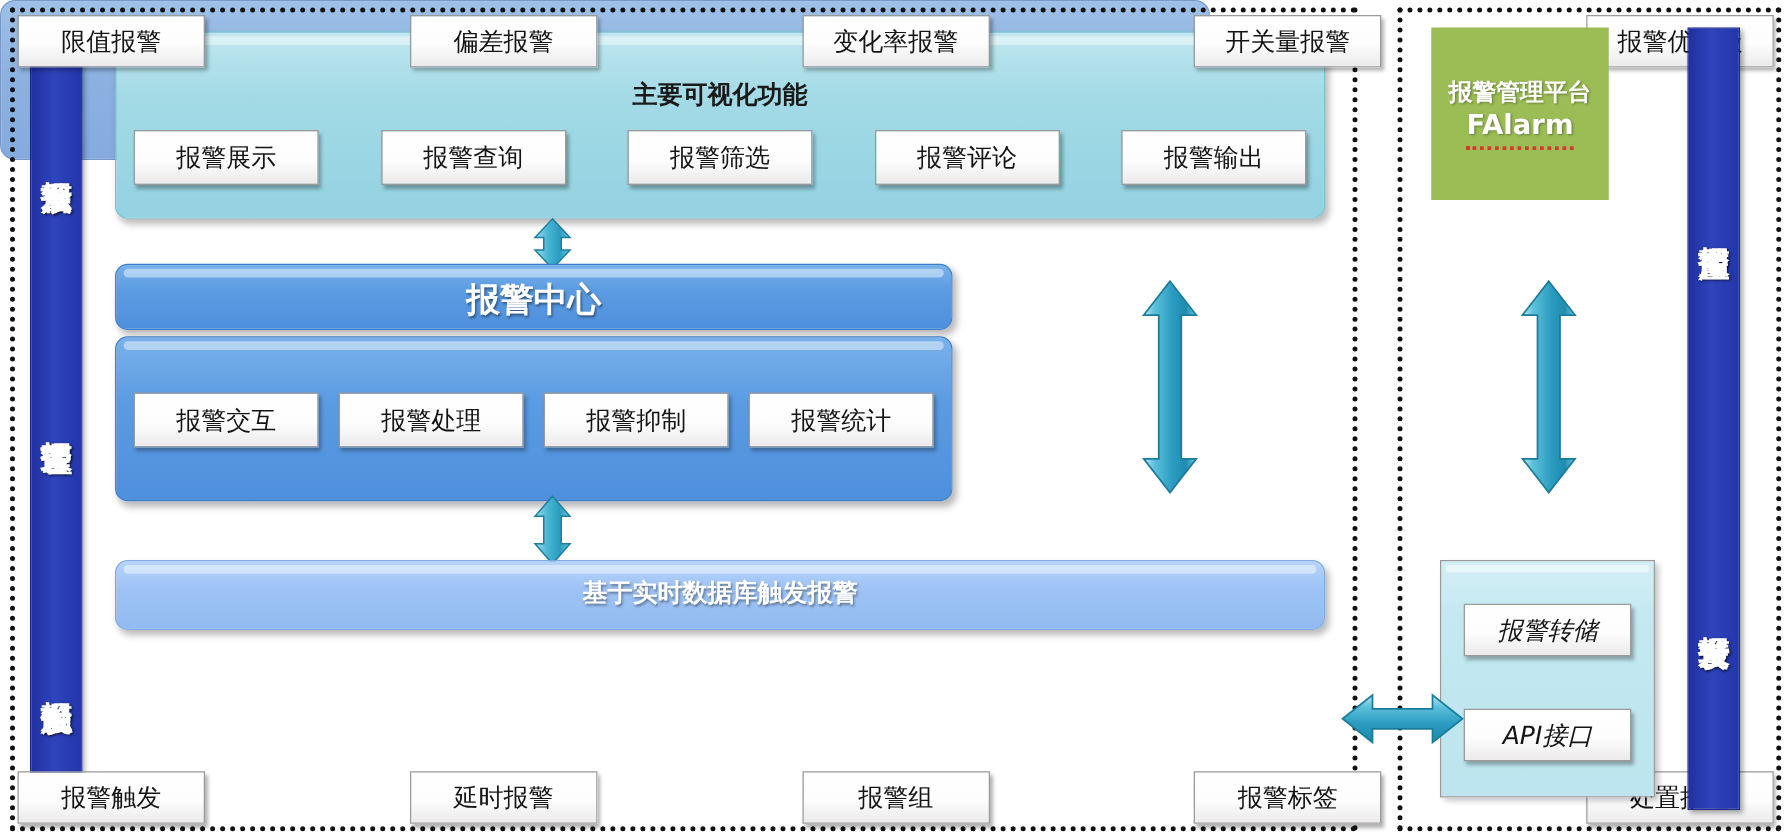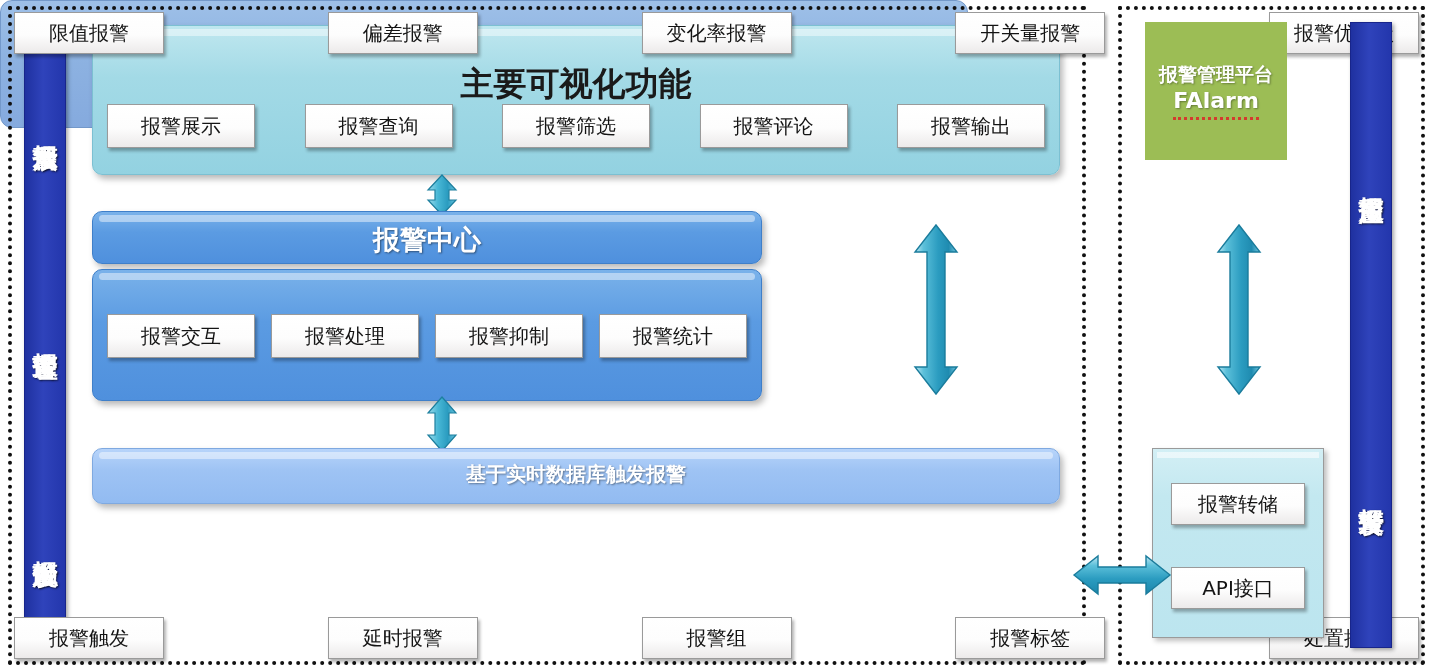--- a/index.html
+++ b/index.html
@@ -66,21 +66,21 @@
     left: 92px; top: 25px; width: 968px; height: 150px;
     background: linear-gradient(to bottom, #bfe7ef 0%, #a3dae6 35%, #93d2e1 100%);
     border: 1px solid #7cc0d2;
   }
   .panel-title {
     position: absolute;
     left: 0; right: 0;
     text-align: center;
     font-weight: bold;
     color: #1a1a1a;
-    font-size: 33px;
+    font-size: 20px;
   }
   #visual-title { top: 36px; }
 
   
   .chip {
     background: linear-gradient(to bottom, #ffffff 0%, #fdfdfd 55%, #eceaea 100%);
     border: 1px solid #9a9a9a;
     box-shadow: 2px 3px 3px rgba(0,0,0,0.30);
     display: flex;
     align-items: center;
@@ -172,21 +172,21 @@
     border: 1px solid #9a9a9a;
     box-shadow: 3px 3px 5px rgba(0,0,0,0.25);
   }
   #box-forward::after {
     content: "";
     position: absolute; left: 4px; right: 4px; top: 3px; height: 6px;
     background: rgba(255,255,255,0.55);
   }
   #forward-chips {
     position: absolute; left: 18px; right: 18px; top: 34px; bottom: 28px;
-    display: flex; flex-direction: column; justify-content: space-between;
+    display: flex; flex-direction: column; justify-content: space-between; font-style: italic;
   }
   #forward-chips .chip { height: 42px; width: 100%; }
 
   
   .arrow { position: absolute; }
   #arrow-visual-center { left: 419px; top: 174px;  width: 46px; height: 42px; }
   #arrow-manage-trigger{ left: 419px; top: 396px;  width: 46px; height: 56px; }
   #arrow-tall-mid      { left: 905px; top: 222px;  width: 62px; height: 175px; }
   #arrow-tall-right    { left: 1208px;top: 222px;  width: 62px; height: 175px; }
   #arrow-horizontal    { left: 1072px;top: 552px;  width: 100px; height: 46px; }

